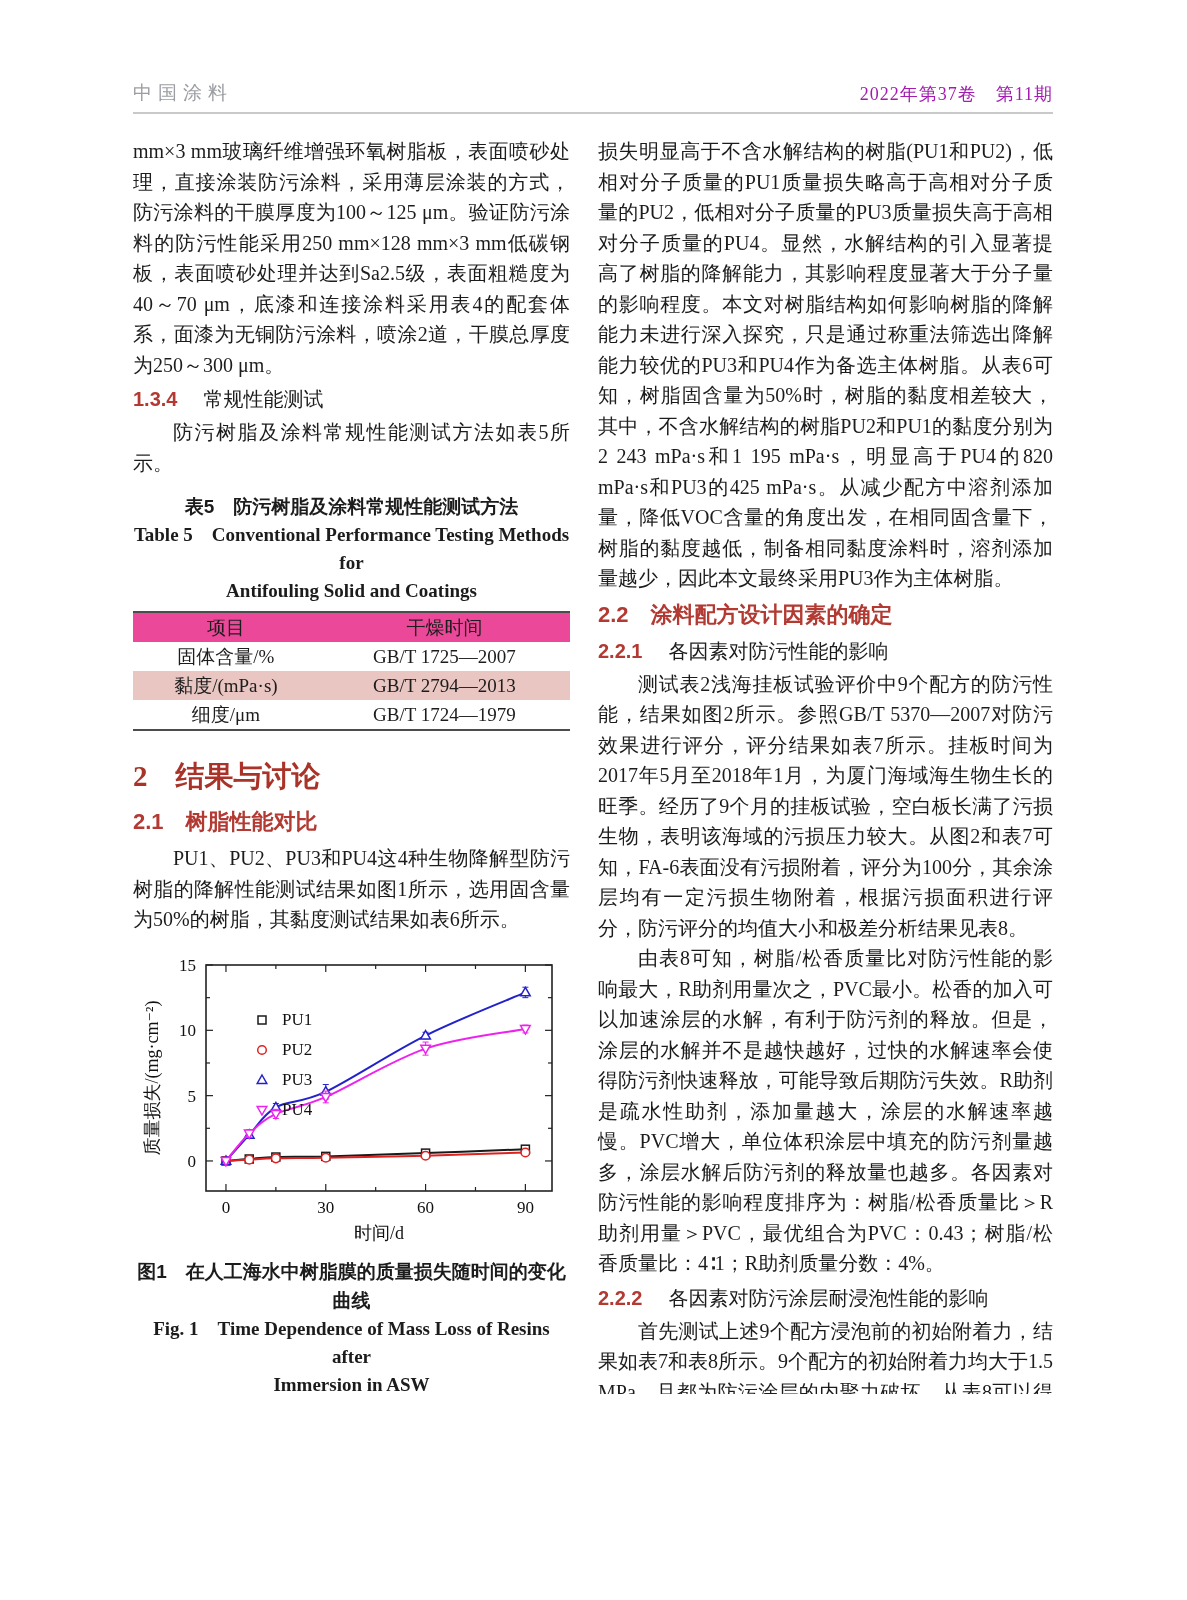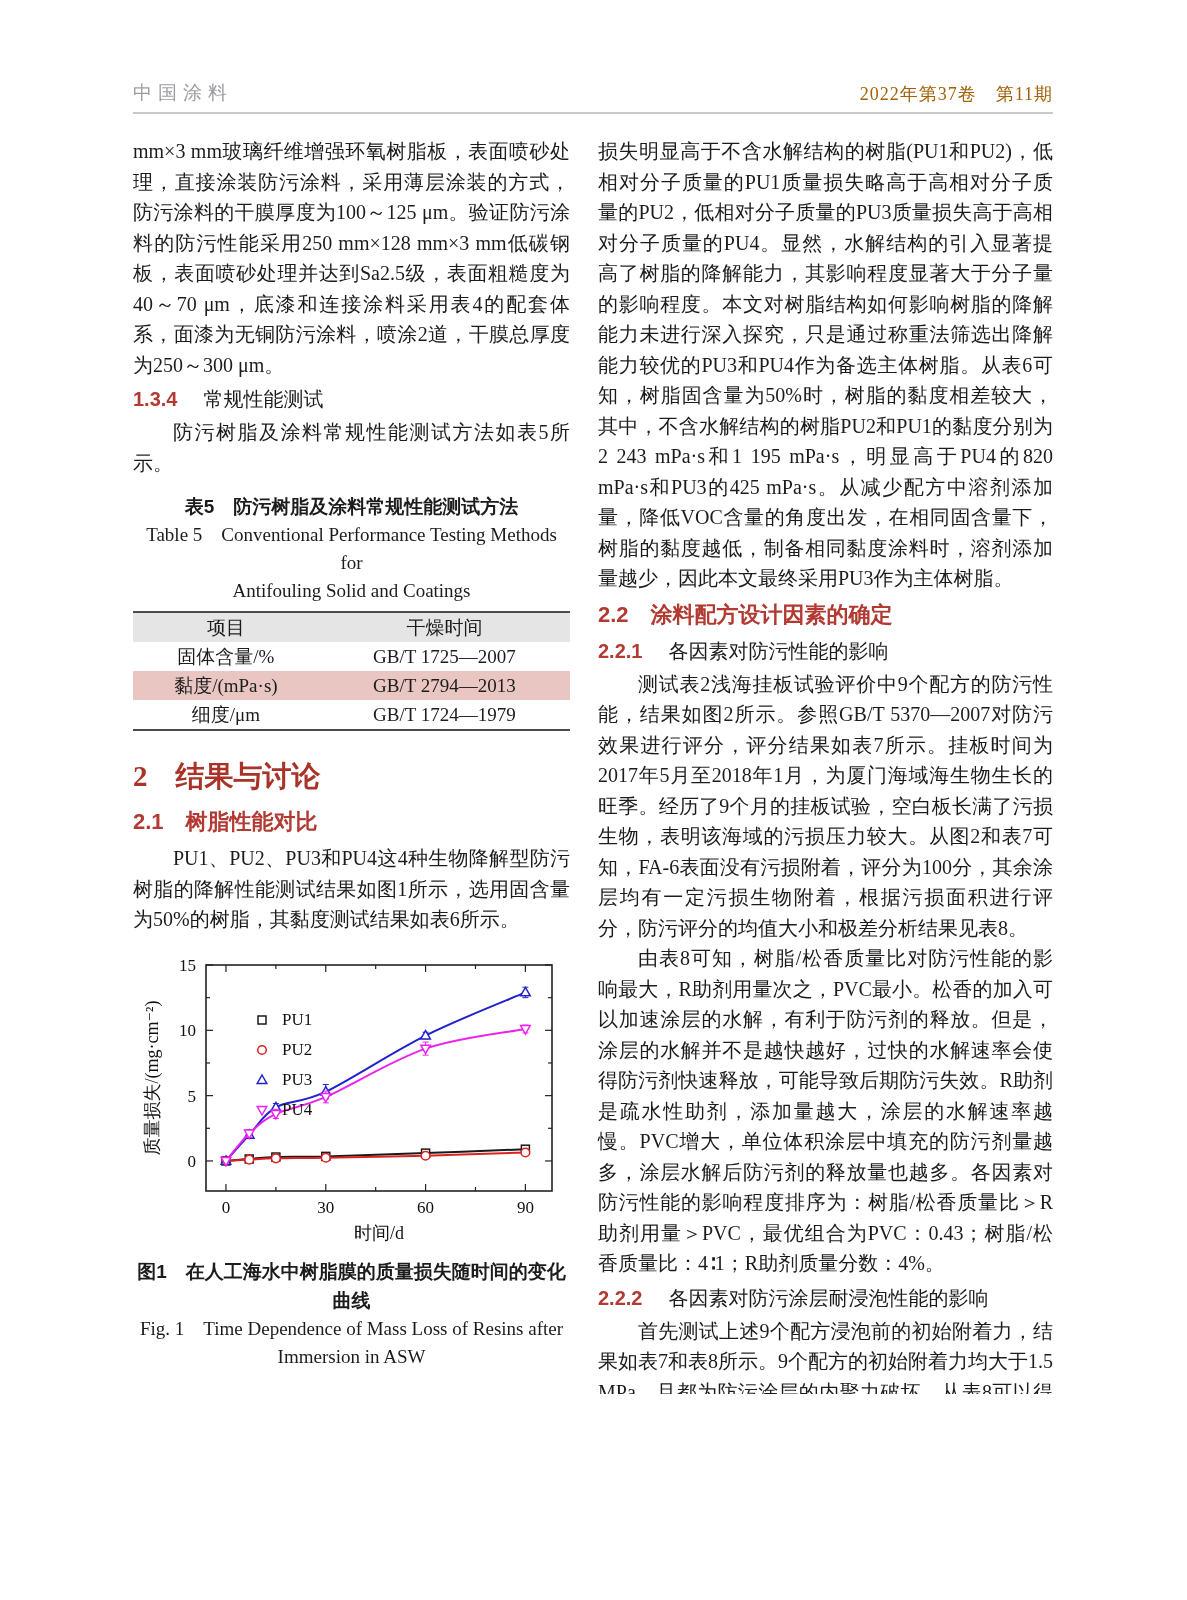--- a/index.html
+++ b/index.html
@@ -13,46 +13,46 @@
   }
   
   .pg-header{
     margin:0 134px 0 133px;
     padding-top:80px;padding-bottom:6px;
     display:flex;justify-content:space-between;align-items:flex-end;
     border-bottom:2px solid #c9c9c9;
   }
   .journal-name{font-family:"Liberation Sans","DejaVu Sans",sans-serif;
     font-size:19px;color:#9a9da1;letter-spacing:6px;}
-  .issue-info{font-size:18px;color:#a16207;letter-spacing:1px;}
+  .issue-info{font-size:18px;color:#a21caf;letter-spacing:1px;}
   
   .columns{display:flex;gap:28px;margin:22px 134px 0 133px;}
   .col{width:437px;}
   .col.right{width:455px;}
   .body{font-size:20px;line-height:30.5px;text-align:justify;margin:0;}
   .body.indent{text-indent:2em;}
   
   .h-lvl3{font-size:20px;line-height:31px;margin:4px 0 2px;font-weight:normal;}
   .h-lvl3 .num{color:#b23a32;font-family:"Liberation Sans","DejaVu Sans",sans-serif;font-weight:bold;margin-right:26px;}
   .h-lvl1{font-family:Liberation Serif, serif;
     color:#a93328;font-size:29px;font-weight:bold;margin:26px 0 10px;}
   .h-lvl1 .num{margin-right:28px;}
   .h-lvl2{font-family:"Liberation Sans","DejaVu Sans",sans-serif;
     color:#b23a32;font-size:22px;font-weight:bold;margin:6px 0 6px;}
   .h-lvl2 .num{margin-right:22px;}
   
   .tcaption{text-align:center;margin:14px 0 6px;}
   .cap-cn{font-family:"Liberation Sans","DejaVu Sans",sans-serif;font-weight:bold;font-size:19px;line-height:29px;}
-  .cap-en{font-weight:normal;font-size:19px;line-height:28px;}
+  .cap-en{font-weight:bold;font-size:19px;line-height:28px;}
   
   table.tbl{width:100%;border-collapse:collapse;
     border-top:2px solid #4c4c4c;border-bottom:2px solid #4c4c4c;
     font-size:19px;}
   table.tbl th,table.tbl td{font-weight:normal;padding:3px 4px;line-height:23px;text-align:center;}
-  table.tbl thead tr{background:#e5e5e5;}
+  table.tbl thead tr{background:#ec4899;}
   table.t5 tbody tr:nth-child(even){background:#e9c6c2;}
   table.t6 th:first-child,table.t6 td:first-child{text-align:left;padding-left:22px;width:40%;}
   table.t6 td,table.t6 th{padding:9px 4px;}
   
   figure{margin:16px 0 0;text-align:center;}
   figcaption .cap-cn{margin-top:2px;}
   
   .pg-footer{position:absolute;left:131px;top:1496px;display:flex;align-items:center;}
   .page-number{font-size:26px;color:#4f74a3;margin-right:12px;margin-top:10px;}
   .footer-bar{width:5px;height:46px;background:#24456f;margin-right:10px;}

